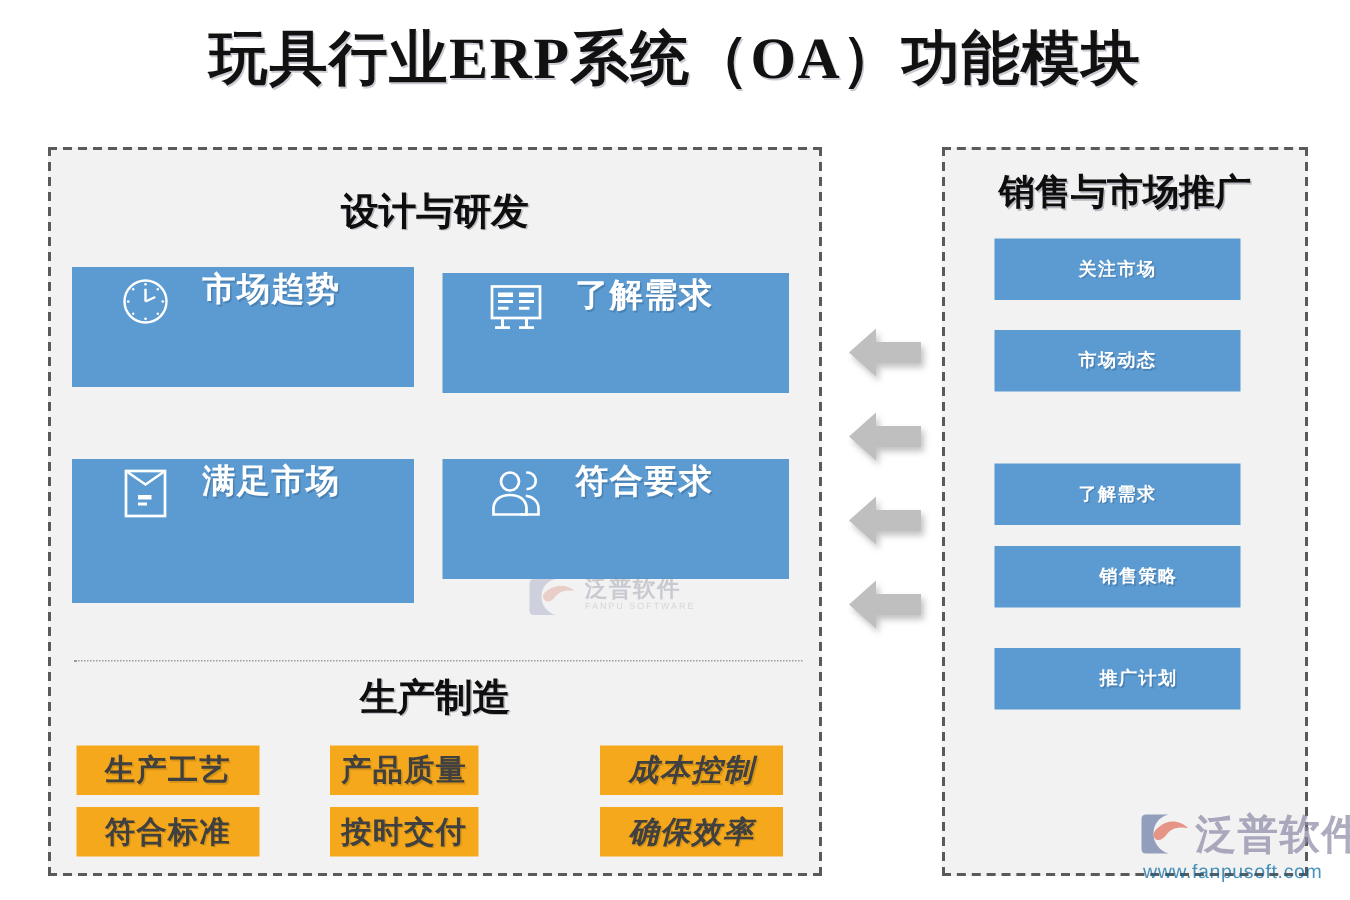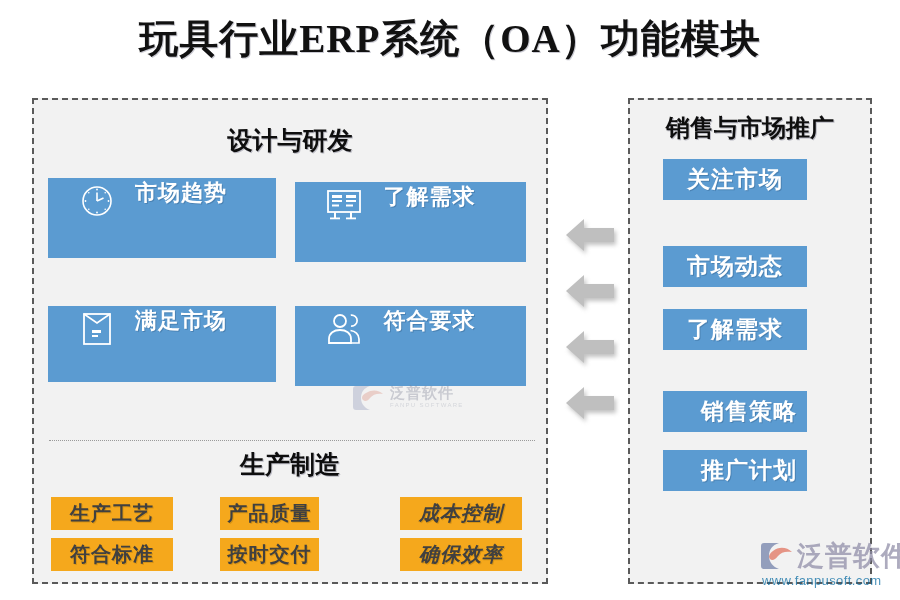--- a/index.html
+++ b/index.html
@@ -92,21 +92,21 @@
     text-align: center;
     font-size: 22px;
     font-weight: bold;
     letter-spacing: 1px;
     padding-right: 34px;
     text-shadow: 1px 1px 0 rgba(60,110,155,0.55);
     white-space: nowrap;
   }
   #tile-trend   { left: 48px;  top: 178px; width: 228px; height: 80px; }
   #tile-demand  { left: 295px; top: 182px; width: 231px; height: 80px; }
-  #tile-satisfy { left: 48px;  top: 306px; width: 228px; height: 76px; }
+  #tile-satisfy { left: 48px;  top: 306px; width: 228px; height: 96px; }
   #tile-comply  { left: 295px; top: 306px; width: 231px; height: 80px; }
 
   
   #sep-make {
     position: absolute;
     left: 15px;
     top: 340px;
     width: 486px;
     height: 0;
     border-top: 1px dotted #9a9a9a;
@@ -130,39 +130,39 @@
   .orange-r1 { top: 497px; height: 33px; }
   .orange-r2 { top: 538px; height: 33px; }
   .orange-c1 { left: 51px;  width: 122px; }
   .orange-c2 { left: 220px; width: 99px; }
   .orange-c3 { left: 400px; width: 122px; font-style: italic; }
 
   
   .tile-right {
     position: absolute;
     left: 663px;
-    width: 144px;
+    width: 164px;
     height: 41px;
     background: #5b9bd1;
     color: #ffffff;
     display: flex;
     align-items: center;
     justify-content: center;
-    font-size: 23px;
+    font-size: 12px;
     font-weight: bold;
     letter-spacing: 1px;
     text-shadow: 1px 1px 0 rgba(60,110,155,0.55);
     box-sizing: border-box;
     white-space: nowrap;
   }
   #rtile-0 { top: 159px; }
-  #rtile-1 { top: 246px; }
+  #rtile-1 { top: 220px; }
   #rtile-2 { top: 309px; }
-  #rtile-3 { top: 391px; padding-left: 28px; }
-  #rtile-4 { top: 450px; padding-left: 28px; }
+  #rtile-3 { top: 364px; padding-left: 28px; }
+  #rtile-4 { top: 432px; padding-left: 28px; }
 
   
   .arrow-left {
     position: absolute;
     left: 566px;
     width: 48px;
     height: 38px;
     filter: drop-shadow(2px 3px 2px rgba(120,120,120,0.45));
   }
   #arrow-0 { top: 216px; }

